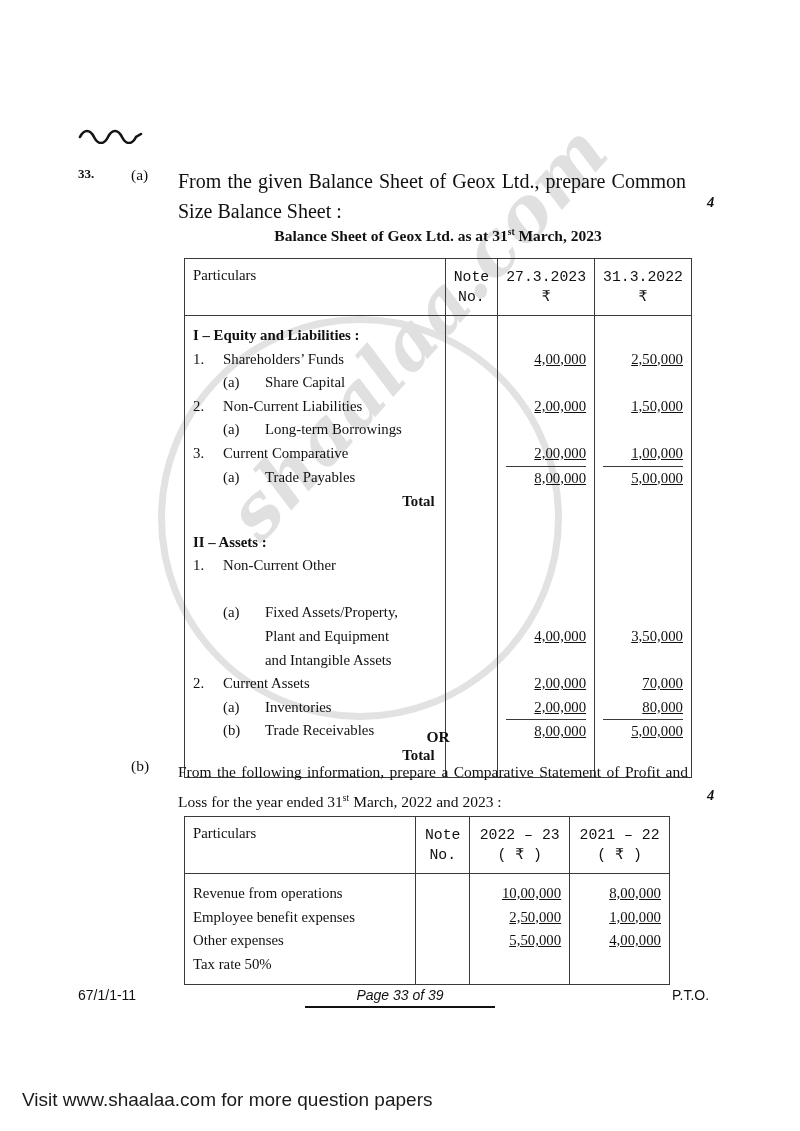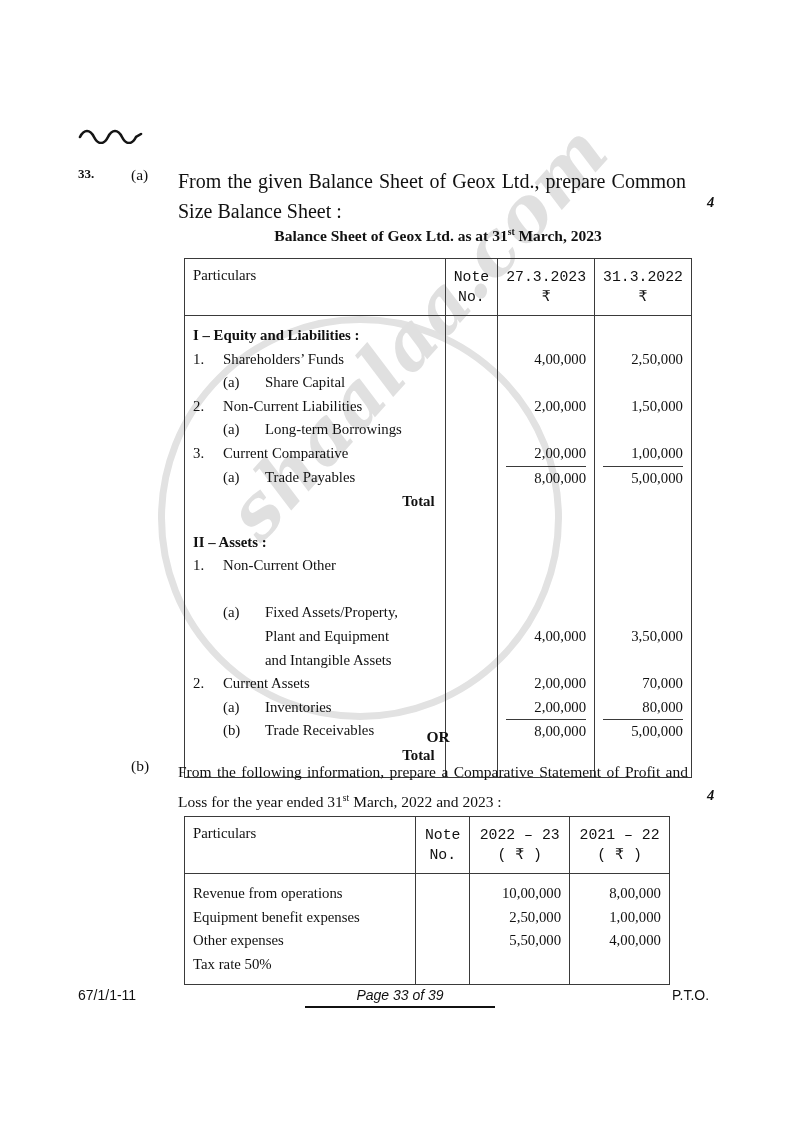--- a/index.html
+++ b/index.html
@@ -197,21 +197,21 @@
   .lbl-a { width: 42px; flex: 0 0 42px; }
   .ind1 { padding-left: 30px; }
   .blank-line { height: 23.6px; }
 
   .amt-stack {
     padding: 6px 9px 7px 0;
     line-height: 23.6px;
     text-align: right;
     white-space: nowrap;
   }
-  .amt-stack div { height: 23.6px; }
+  .amt-stack div { height: 23.6px; text-decoration: underline; }
   .rule-top { border-top: 1px solid #3a3a3a; }
 
   
   .footer-left {
     position: absolute;
     left: 78px;
     top: 987px;
     font-family: "Liberation Sans", sans-serif;
     font-size: 14px;
   }
@@ -444,21 +444,21 @@
           <th class="hdr-cell c hdr-two">
             <div>2021 – 22</div>
             <div>( ₹ )</div>
           </th>
         </tr>
       </thead>
       <tbody>
         <tr>
           <td class="body-block">
             <div>Revenue from operations</div>
-            <div>Equipment benefit expenses</div>
+            <div>Employee benefit expenses</div>
             <div>Other expenses</div>
             <div>Tax rate 50%</div>
           </td>
           <td></td>
           <td class="amt-stack">
             <div>10,00,000</div>
             <div>2,50,000</div>
             <div>5,50,000</div>
             <div></div>
           </td>
@@ -470,15 +470,16 @@
           </td>
         </tr>
       </tbody>
     </table>
 
     <div class="footer-left">67/1/1-11</div>
     <div class="footer-center">Page 33 of 39</div>
     <div class="footer-rule"></div>
     <div class="footer-right">P.T.O.</div>
 
+    <div class="bottom-note">Visit www.shaalaa.com for more question papers</div>
 
   </div>
 </div>
 
 </body></html>

